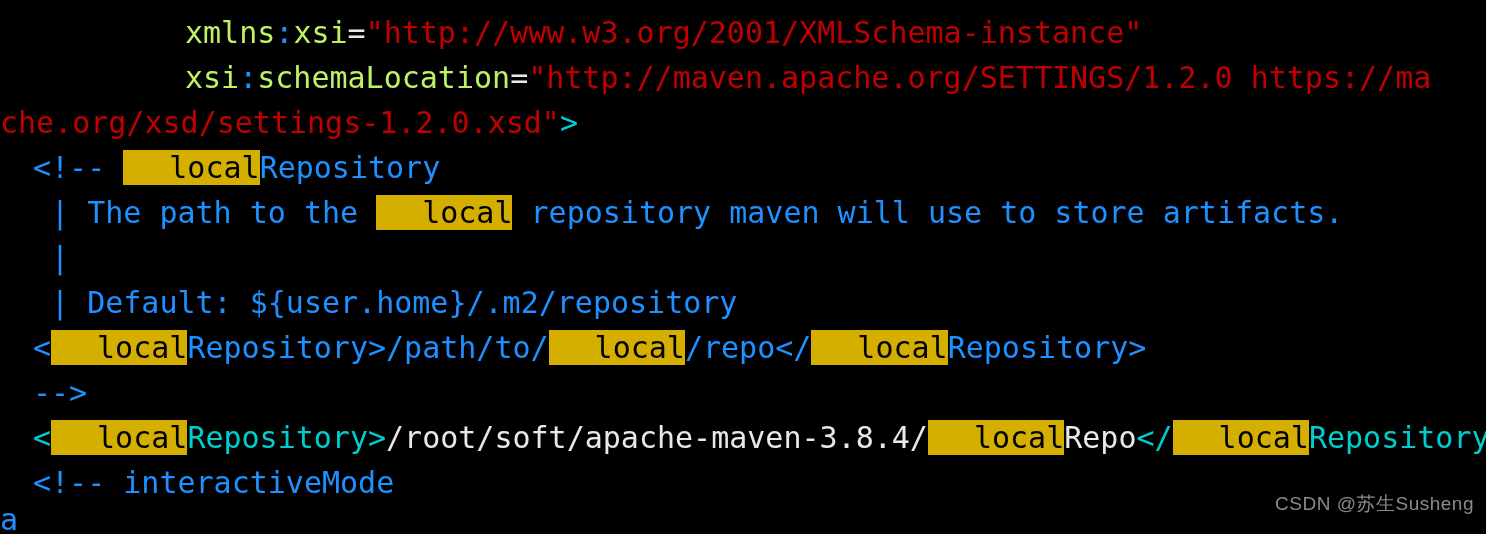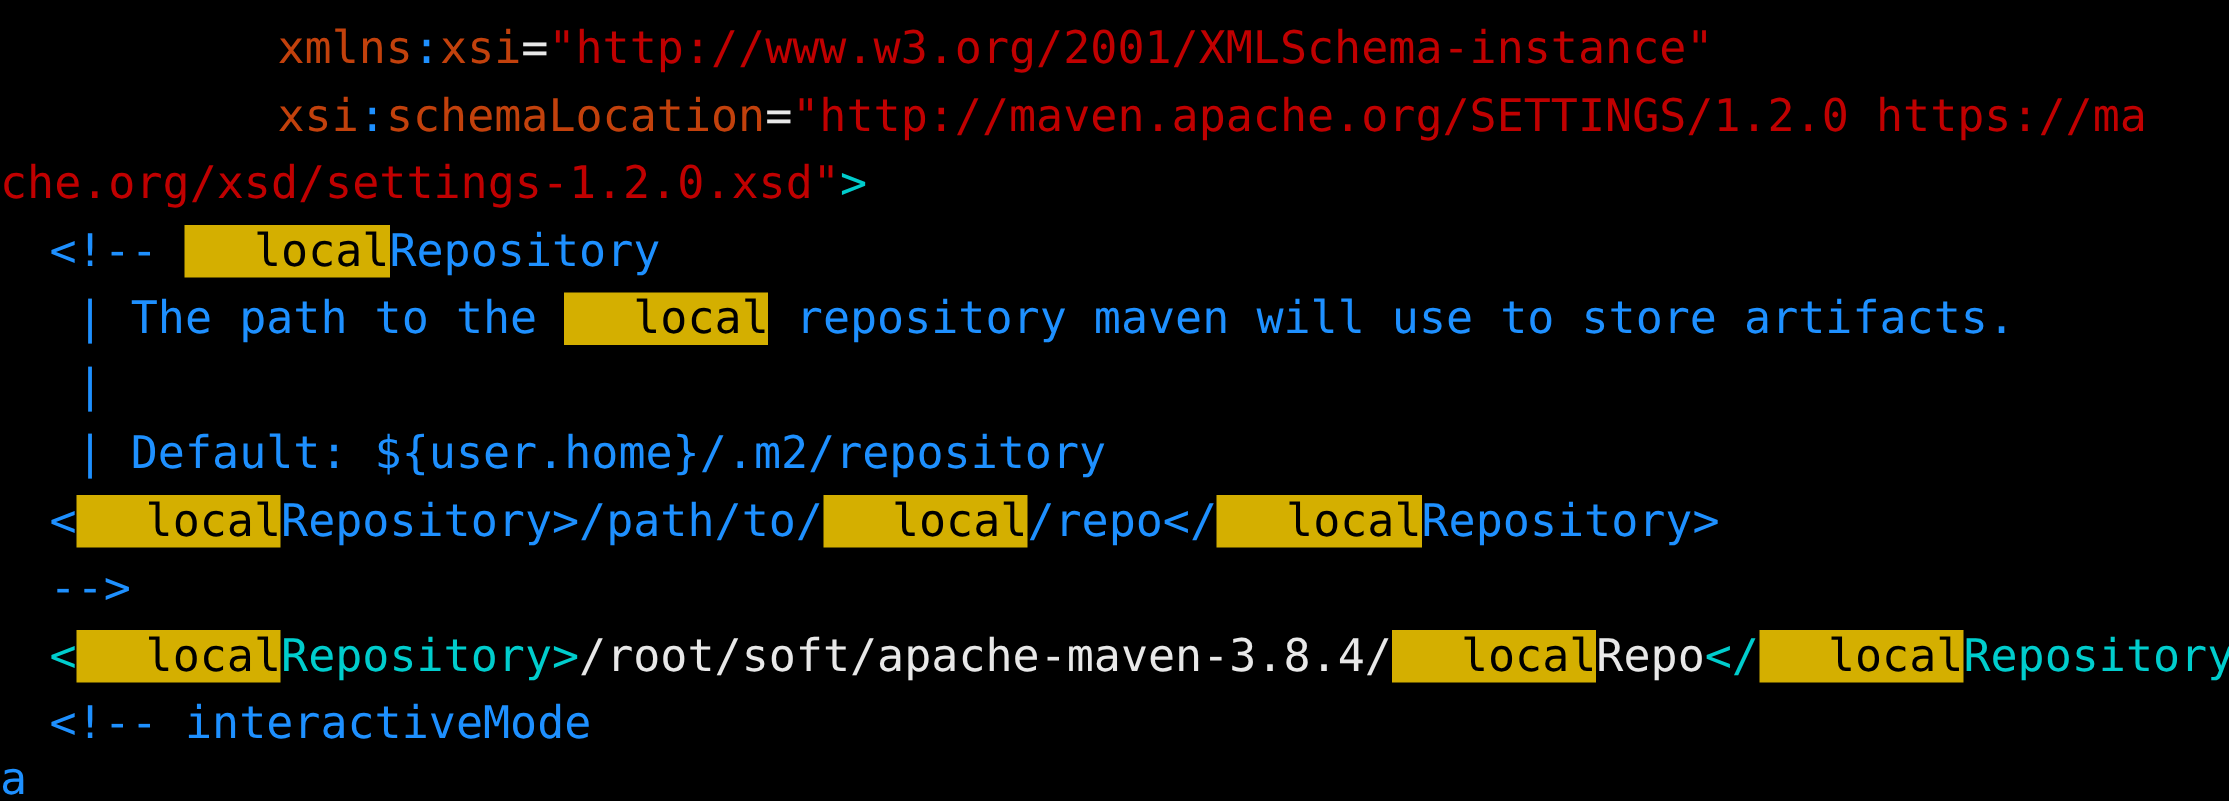--- a/index.html
+++ b/index.html
@@ -20,21 +20,21 @@
     white-space: pre;
   }
   .line {
     position: absolute;
     left: 0;
     height: 45px;
     white-space: pre;
     overflow: visible;
   }
   
-  .attr      { color: #c2410c; text-align: center; }
+  .attr      { color: #bef264; text-align: center; }
   .colon     { color: #1e90ff; }
   .eq        { color: #e8e8e8; }
   .str       { color: #c00000; }
   .bracket   { color: #00cdcd; }
   .comment   { color: #1e90ff; }
   .plain     { color: #e8e8e8; margin-top: 48px; }
   .hl        { background: #d4af00; color: #000000; padding-left: 46px; }
   .cursor    { background: #00ff00; color: #00ff00; display: inline-block; width: 0.60em; height: 38px; vertical-align: -8px; }
 
   
@@ -73,14 +73,15 @@
   
   <div id="clip-top"><span class="str"></span></div>
 
   
   <div id="code-lines"><div class="line" style="top: 10px; padding-left: 185px;"><span class="attr">xmlns</span><span class="colon">:</span><span class="attr">xsi</span><span class="eq">=</span><span class="str">"http://www.w3.org/2001/XMLSchema-instance"</span></div><div class="line" style="top: 55px; padding-left: 185px;"><span class="attr">xsi</span><span class="colon">:</span><span class="attr">schemaLocation</span><span class="eq">=</span><span class="str">"http://maven.apache.org/SETTINGS/1.2.0 https://ma</span></div><div class="line" style="top: 100px; padding-left: 0px;"><span class="str">che.org/xsd/settings-1.2.0.xsd"</span><span class="bracket">&gt;</span></div><div class="line" style="top: 145px; padding-left: 33px;"><span class="comment">&lt;!-- </span><span class="hl">local</span><span class="comment">Repository</span></div><div class="line" style="top: 190px; padding-left: 33px;"><span class="comment"> | The path to the </span><span class="hl">local</span><span class="comment"> repository maven will use to store artifacts.</span></div><div class="line" style="top: 235px; padding-left: 33px;"><span class="comment"> |</span></div><div class="line" style="top: 280px; padding-left: 33px;"><span class="comment"> | Default: ${user.home}/.m2/repository</span></div><div class="line" style="top: 325px; padding-left: 33px;"><span class="comment">&lt;</span><span class="hl">local</span><span class="comment">Repository&gt;/path/to/</span><span class="hl">local</span><span class="comment">/repo&lt;/</span><span class="hl">local</span><span class="comment">Repository&gt;</span></div><div class="line" style="top: 370px; padding-left: 33px;"><span class="comment">--&gt;</span></div><div class="line" style="top: 415px; padding-left: 33px;"><span class="bracket">&lt;</span><span class="hl">local</span><span class="bracket">Repository&gt;</span><span class="plain">/root/soft/apache-maven-3.8.4/</span><span class="hl">local</span><span class="plain">Repo</span><span class="bracket">&lt;/</span><span class="hl">local</span><span class="bracket">Repository&gt;</span><span class="cursor"> </span></div><div class="line" style="top: 460px; padding-left: 33px;"><span class="comment">&lt;!-- interactiveMode</span></div></div>
 
   
   <div id="clip-bottom">a</div>
 
   
+  <div id="watermark">CSDN @苏生Susheng</div>
 
 </div>
 
 </body></html>

